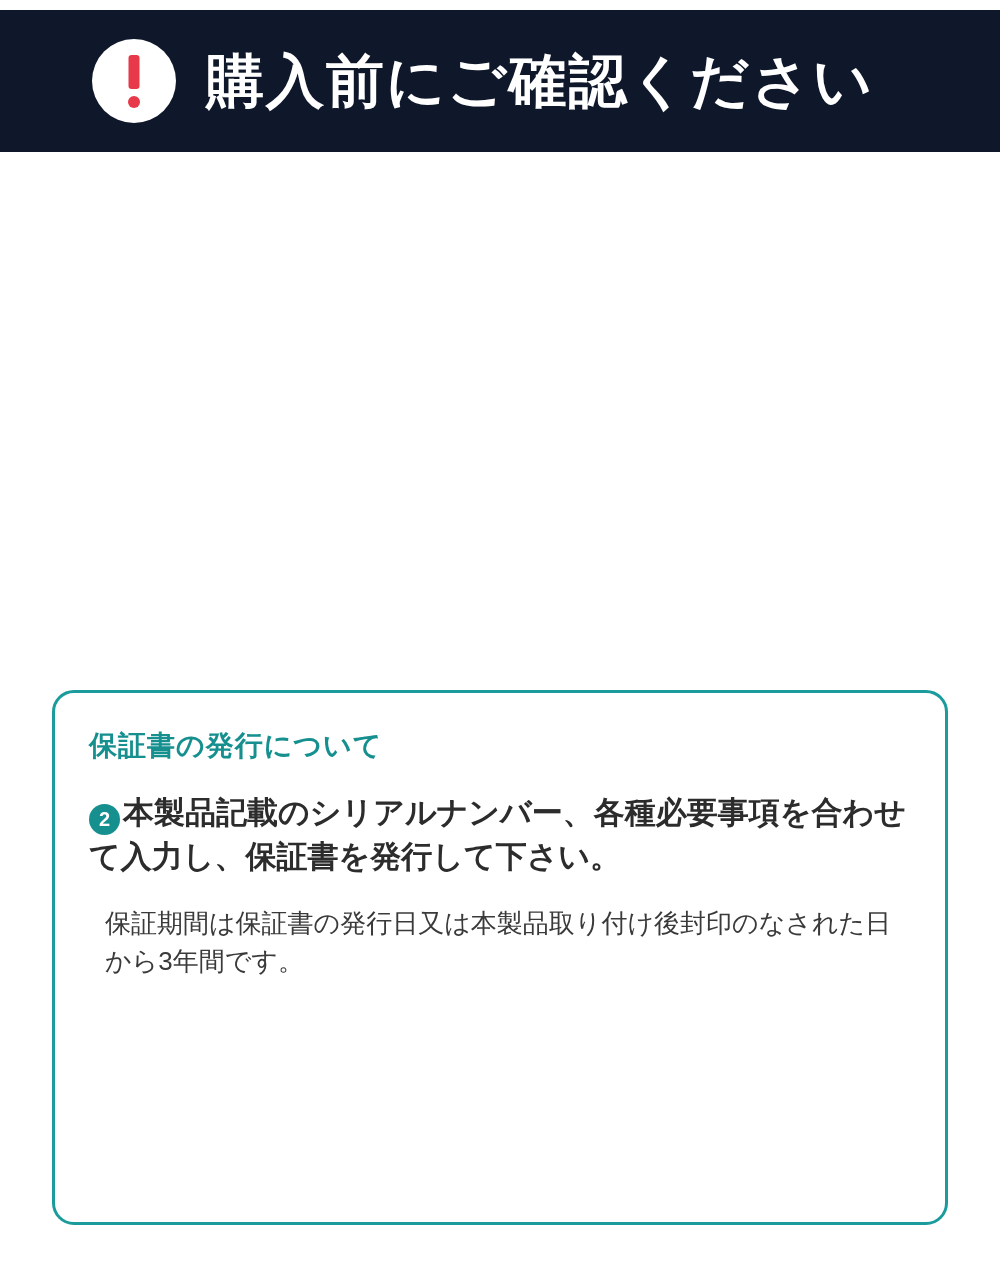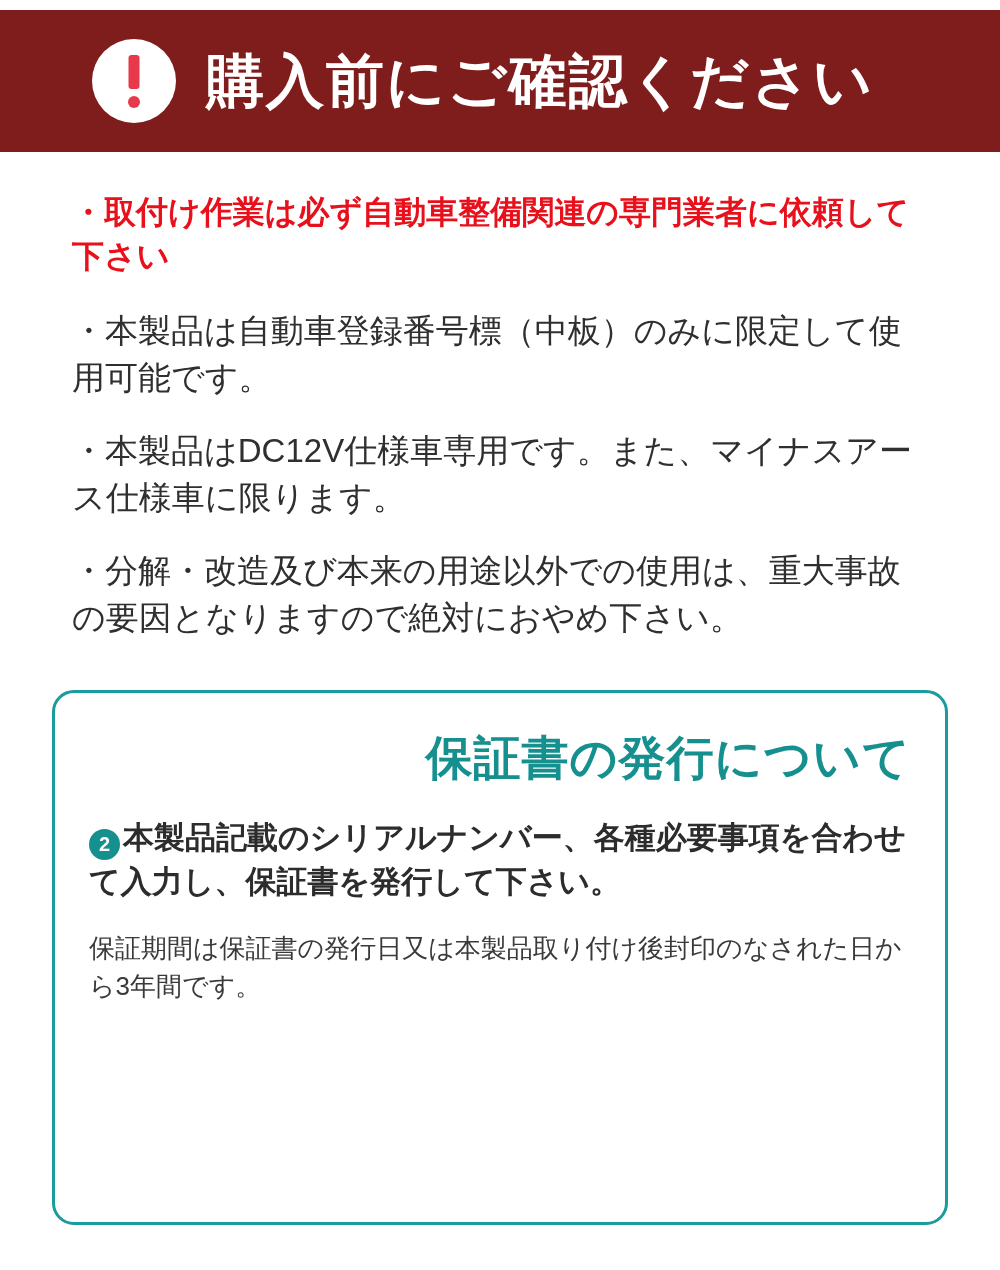--- a/index.html
+++ b/index.html
@@ -22,21 +22,21 @@
     background: #ffffff;
   }
 
   
   .header-banner {
     position: absolute;
     left: 0;
     top: 10px;
     width: 1000px;
     height: 142px;
-    background: #7f1d1d;
+    background: #0f172a;
     display: flex;
     align-items: center;
     box-sizing: border-box;
     padding-left: 92px;
   }
   .alert-icon {
     width: 84px;
     height: 84px;
     border-radius: 50%;
     background: #ffffff;
@@ -101,23 +101,23 @@
     left: 52px;
     top: 690px;
     width: 896px;
     height: 535px;
     border: 3px solid #1b9b9b;
     border-radius: 22px;
     box-sizing: border-box;
     padding: 26px 34px 0 34px;
   }
   .warranty-title {
-    text-align: right;
+    text-align: left;
     color: #16908f;
-    font-size: 47px;
+    font-size: 28px;
     font-weight: bold;
     letter-spacing: 1px;
     margin: 8px 0 26px 0;
   }
   .step {
     display: block;
     font-size: 31px;
     line-height: 1.42;
     color: #2c2c2c;
     font-weight: bold;
@@ -137,42 +137,36 @@
     vertical-align: -3px;
     margin-right: 3px;
   }
   .warranty-note {
     margin-top: 26px;
     font-size: 26px;
     line-height: 1.46;
     color: #3a3a3a;
   }
   .warranty-note p {
-    margin: 0;
+    margin: 16px;
   }
 </style>
 </head>
 <body>
 
 <div class="page">
 
   <div class="header-banner">
     <div class="alert-icon">
       <div class="bar"></div>
       <div class="dot"></div>
     </div>
     <div class="header-title">購入前にご確認ください</div>
   </div>
 
-  <div class="notice-list">
-    <div class="notice-item warn">・取付け作業は必ず自動車整備関連の専門業者に依頼して下さい</div>
-    <div class="notice-item">・本製品は自動車登録番号標（中板）のみに限定して使用可能です。</div>
-    <div class="notice-item">・本製品はDC12V仕様車専用です。また、マイナスアース仕様車に限ります。</div>
-    <div class="notice-item">・分解・改造及び本来の用途以外での使用は、重大事故の要因となりますので絶対におやめ下さい。</div>
-  </div>
 
   <div class="warranty-box">
     <div class="warranty-title">保証書の発行について</div>
 
     <div class="step">
       <span class="step-num">2</span><span>本製品記載のシリアルナンバー、各種必要事項を合わせて入力し、保証書を発行して下さい。</span>
     </div>
 
     <div class="warranty-note">
       <p>保証期間は保証書の発行日又は本製品取り付け後封印のなされた日から3年間です。</p>

